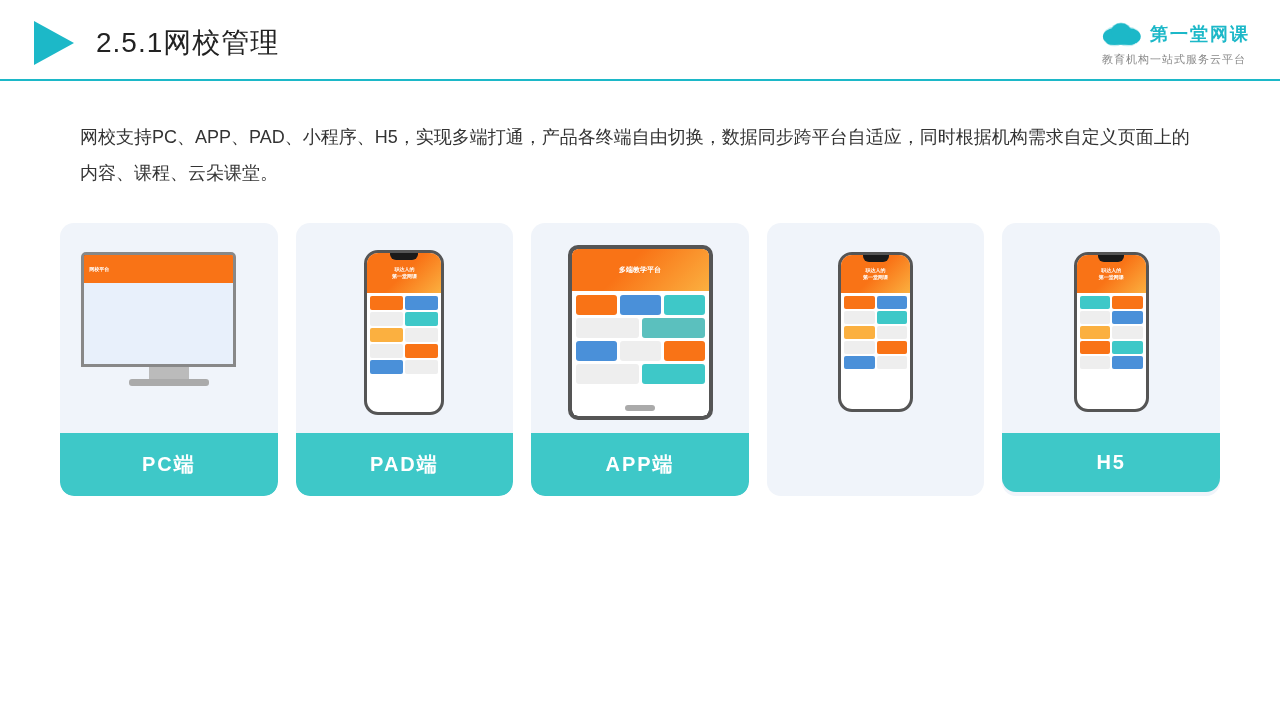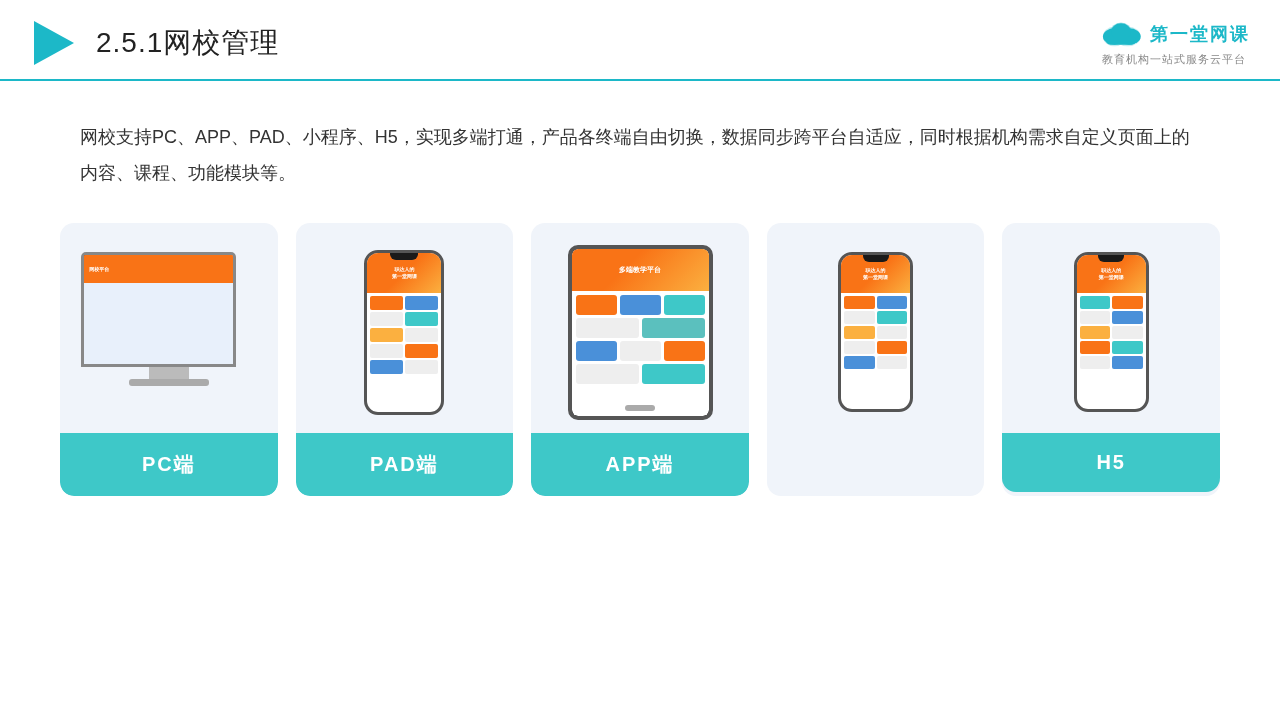--- a/index.html
+++ b/index.html
@@ -433,21 +433,21 @@
         <ellipse cx="28" cy="16" rx="12" ry="10" fill="#1cb8c8"></ellipse>
         <rect x="10" y="22" width="36" height="10" fill="#1cb8c8" rx="5"></rect>
       </svg>
       <span class="logo-text">第一堂网课</span>
     </div>
     <span class="logo-sub">教育机构一站式服务云平台</span>
   </div>
 </div>
 
 <div class="description">
-  <p>网校支持PC、APP、PAD、小程序、H5，实现多端打通，产品各终端自由切换，数据同步跨平台自适应，同时根据机构需求自定义页面上的内容、课程、功能模块等。</p>
+  <p>网校支持PC、APP、PAD、小程序、H5，实现多端打通，产品各终端自由切换，数据同步跨平台自适应，同时根据机构需求自定义页面上的内容、课程、云朵课堂。</p>
 </div>
 
 <div class="cards-area">
 
   <div class="card">
     <div class="card-image-area">
       <div class="pc-mockup">
         <div class="pc-screen">
           <div class="pc-screen-inner">
             <div class="pc-header-bar">

